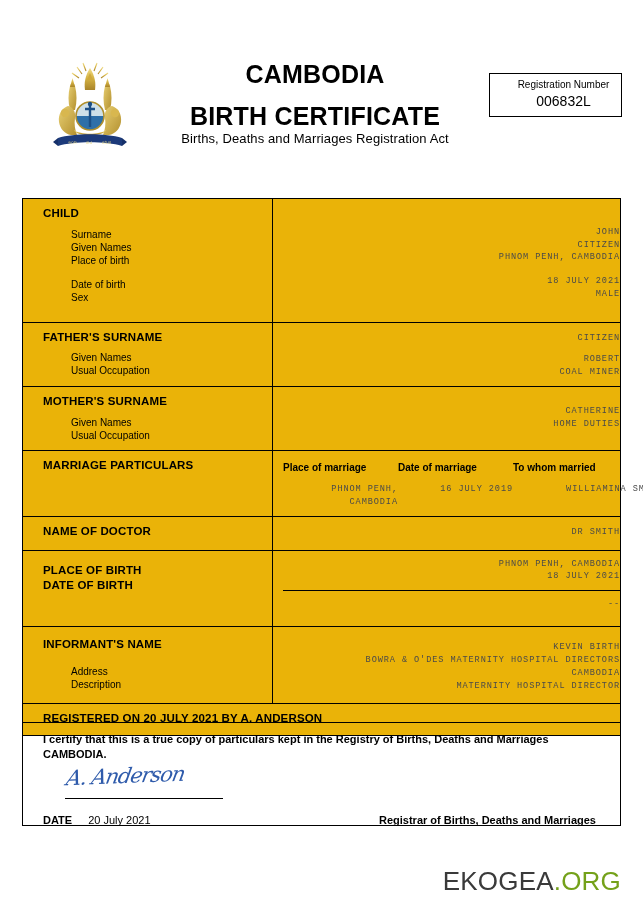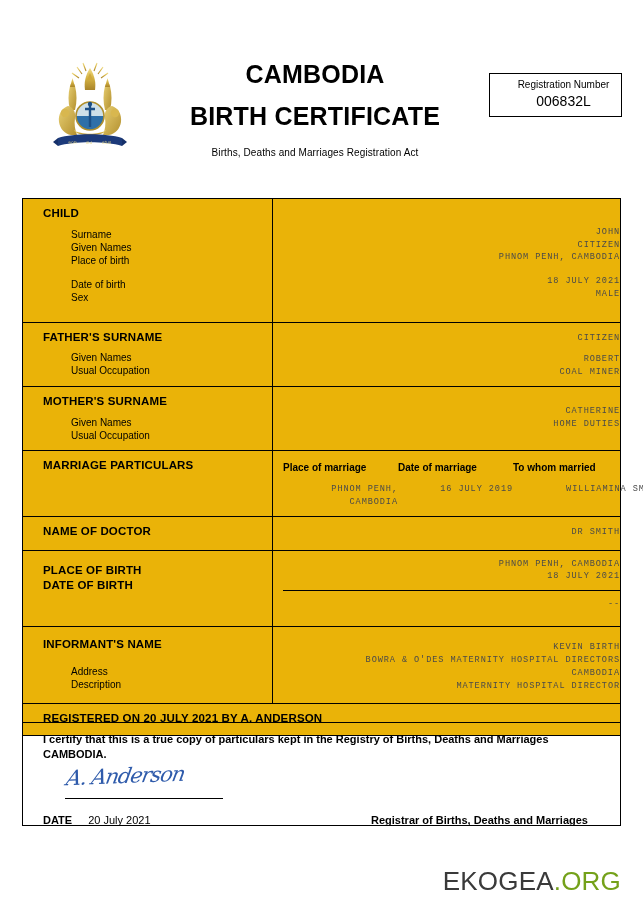--- a/index.html
+++ b/index.html
@@ -34,23 +34,23 @@
     width: 330px;
     text-align: center;
   }
   .doc-title {
     font-size: 25px;
     font-weight: bold;
     letter-spacing: 0.2px;
     line-height: 1.0;
     margin: 0 0 17px 0;
   }
-  .doc-title.second { margin-bottom: 18px; }
+  .doc-title.second { margin-bottom: 2px; }
   .doc-subtitle {
-    font-size: 10px;
+    font-size: 13px;
     font-weight: normal;
     letter-spacing: 0.1px;
   }
   #reg-box {
     position: absolute;
     left: 489px; top: 73px;
     width: 133px;
     border: 1px solid #000;
     box-sizing: border-box;
     text-align: center;
@@ -150,21 +150,21 @@
   }
 
   
   #certify-box {
     position: absolute;
     left: 22px; top: 722px;
     width: 599px;
     height: 104px;
     border: 1.4px solid #000;
     box-sizing: border-box;
-    padding: 9px 32px 0 20px;
+    padding: 9px 24px 0 20px;
   }
   .certify-text {
     font-size: 11px;
     font-weight: bold;
     line-height: 1.38;
   }
   #sig-area {
     position: relative;
     height: 42px;
     margin-top: 4px;

